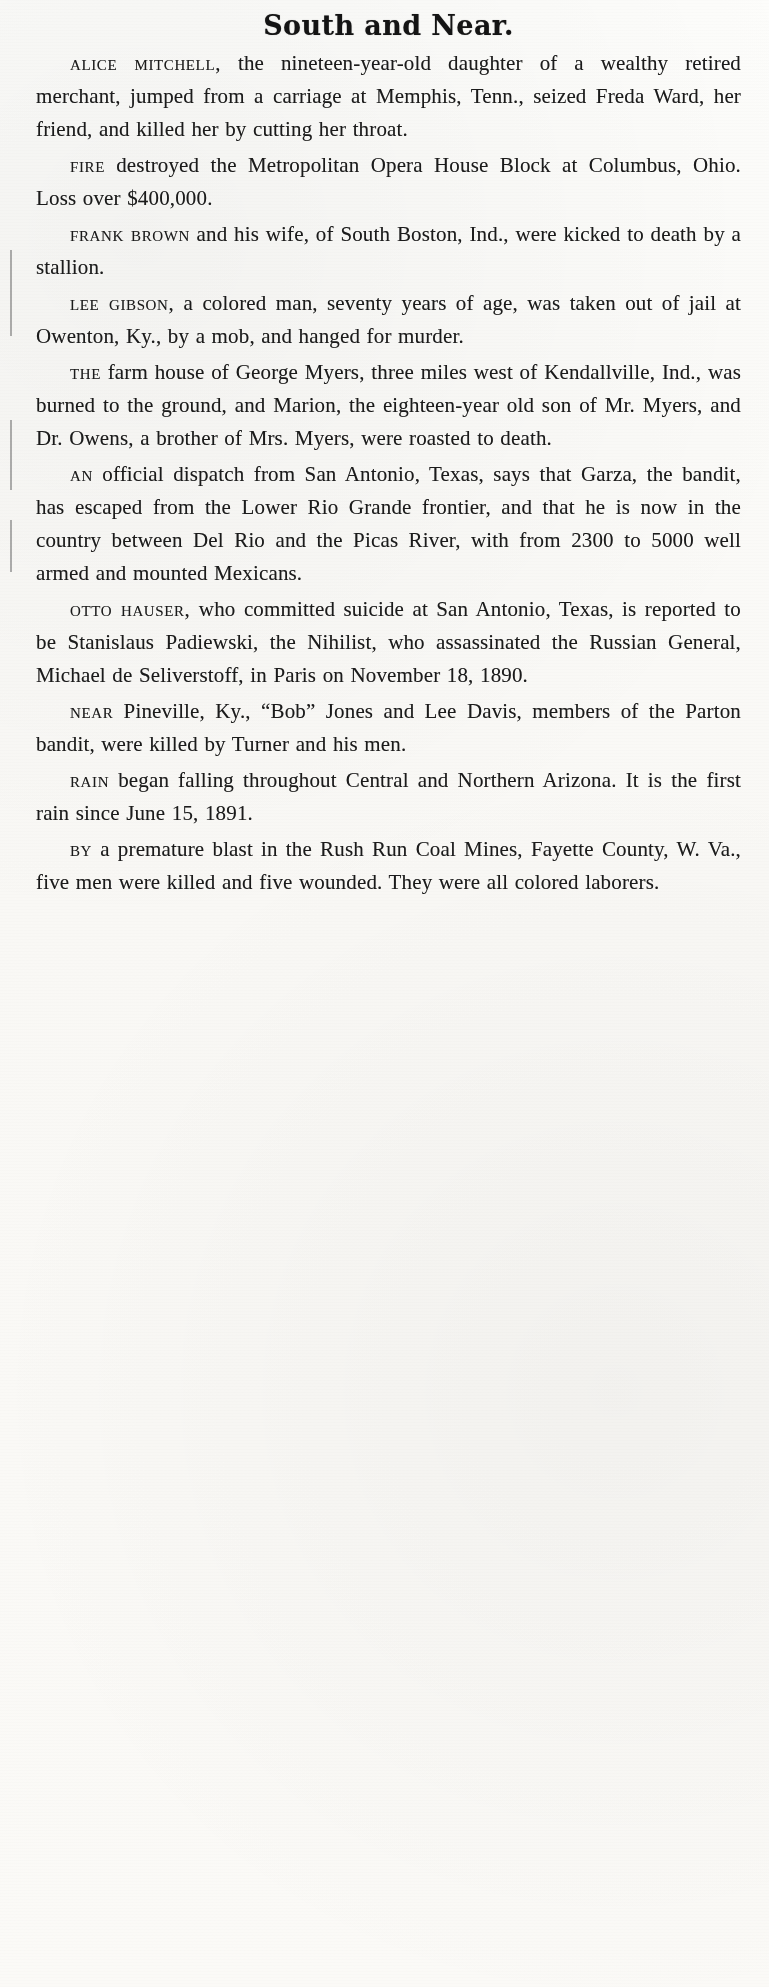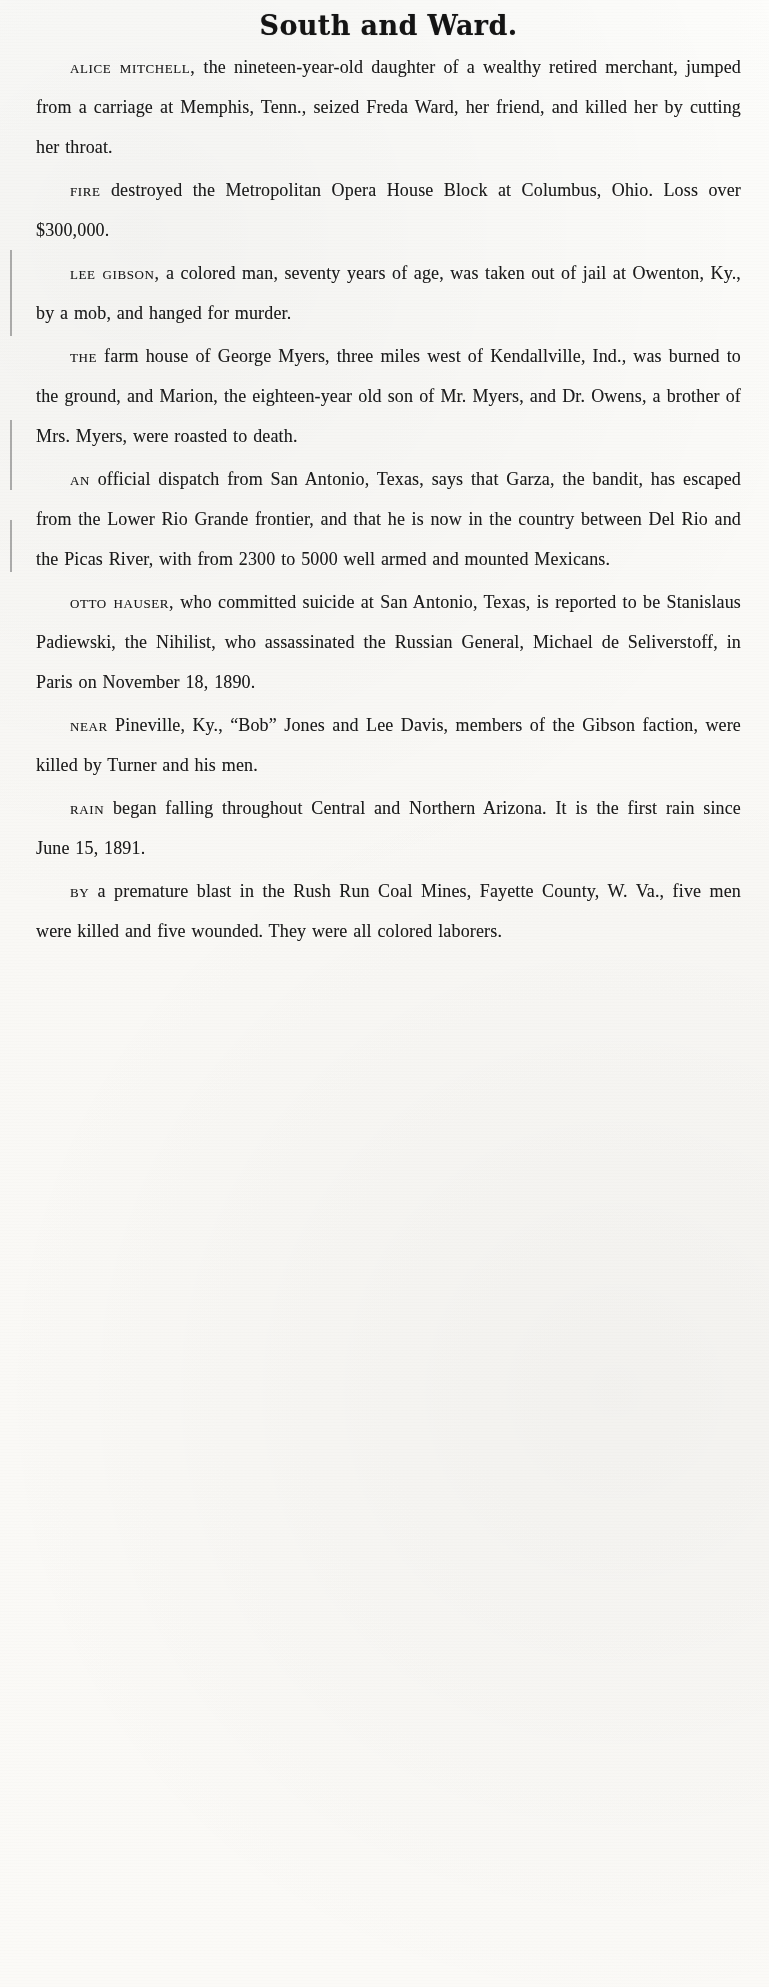--- a/index.html
+++ b/index.html
@@ -50,22 +50,22 @@
     font-weight: bold;
     font-size: 27px;
     letter-spacing: 0.4px;
     color: #141414;
     text-shadow: 0 0 1px rgba(0,0,0,0.35);
   }
   p.para {
     margin: 0 0 3px 0;
     text-indent: 34px;
     text-align: justify;
-    font-size: 18px;
-    line-height: 40px;
+    font-size: 21px;
+    line-height: 33px;
     letter-spacing: 0.15px;
     word-spacing: 1.1px;
     color: #1b1b1b;
     text-shadow: 0 0 .6px rgba(0,0,0,0.30);
   }
   p.para:last-child { margin-bottom: 0; }
   
   .lead {
     font-variant: small-caps;
     text-transform: lowercase;
@@ -87,28 +87,29 @@
 </head>
 <body>
 
 <div class="page">
 
   <div class="rule-left rule-a"></div>
   <div class="rule-left rule-b"></div>
   <div class="rule-left rule-c"></div>
 
   <div class="column">
-    <h1 class="headline">South and Ward.</h1>
+    <h1 class="headline">South and Near.</h1>
     <div id="body">
         <p class="para"><span class="lead">Alice Mitchell,</span><span> the nineteen-year-old daughter of a wealthy retired merchant, jumped from a carriage at Memphis, Tenn., seized Freda Ward, her friend, and killed her by cutting her throat.</span></p>
-        <p class="para"><span class="lead">Fire</span><span> destroyed the Metropolitan Opera House Block at Columbus, Ohio. Loss over $300,000.</span></p>
+        <p class="para"><span class="lead">Fire</span><span> destroyed the Metropolitan Opera House Block at Columbus, Ohio. Loss over $400,000.</span></p>
+        <p class="para"><span class="lead">Frank Brown</span><span> and his wife, of South Boston, Ind., were kicked to death by a stallion.</span></p>
         <p class="para"><span class="lead">Lee Gibson,</span><span> a colored man, seventy years of age, was taken out of jail at Owenton, Ky., by a mob, and hanged for murder.</span></p>
         <p class="para"><span class="lead">The</span><span> farm house of George Myers, three miles west of Kendallville, Ind., was burned to the ground, and Marion, the eighteen-year old son of Mr. Myers, and Dr. Owens, a brother of Mrs. Myers, were roasted to death.</span></p>
         <p class="para"><span class="lead">An</span><span> official dispatch from San Antonio, Texas, says that Garza, the bandit, has escaped from the Lower Rio Grande frontier, and that he is now in the country between Del Rio and the Picas River, with from 2300 to 5000 well armed and mounted Mexicans.</span></p>
         <p class="para"><span class="lead">Otto Hauser,</span><span> who committed suicide at San Antonio, Texas, is reported to be Stanislaus Padiewski, the Nihilist, who assassinated the Russian General, Michael de Seliverstoff, in Paris on November 18, 1890.</span></p>
-        <p class="para"><span class="lead">Near</span><span> Pineville, Ky., “Bob” Jones and Lee Davis, members of the Gibson faction, were killed by Turner and his men.</span></p>
+        <p class="para"><span class="lead">Near</span><span> Pineville, Ky., “Bob” Jones and Lee Davis, members of the Parton bandit, were killed by Turner and his men.</span></p>
         <p class="para"><span class="lead">Rain</span><span> began falling throughout Central and Northern Arizona. It is the first rain since June 15, 1891.</span></p>
         <p class="para"><span class="lead">By</span><span> a premature blast in the Rush Run Coal Mines, Fayette County, W. Va., five men were killed and five wounded. They were all colored laborers.</span></p>
       </div>
   </div>
 
   <div class="grain"></div>
 </div>
 
 </body></html>

